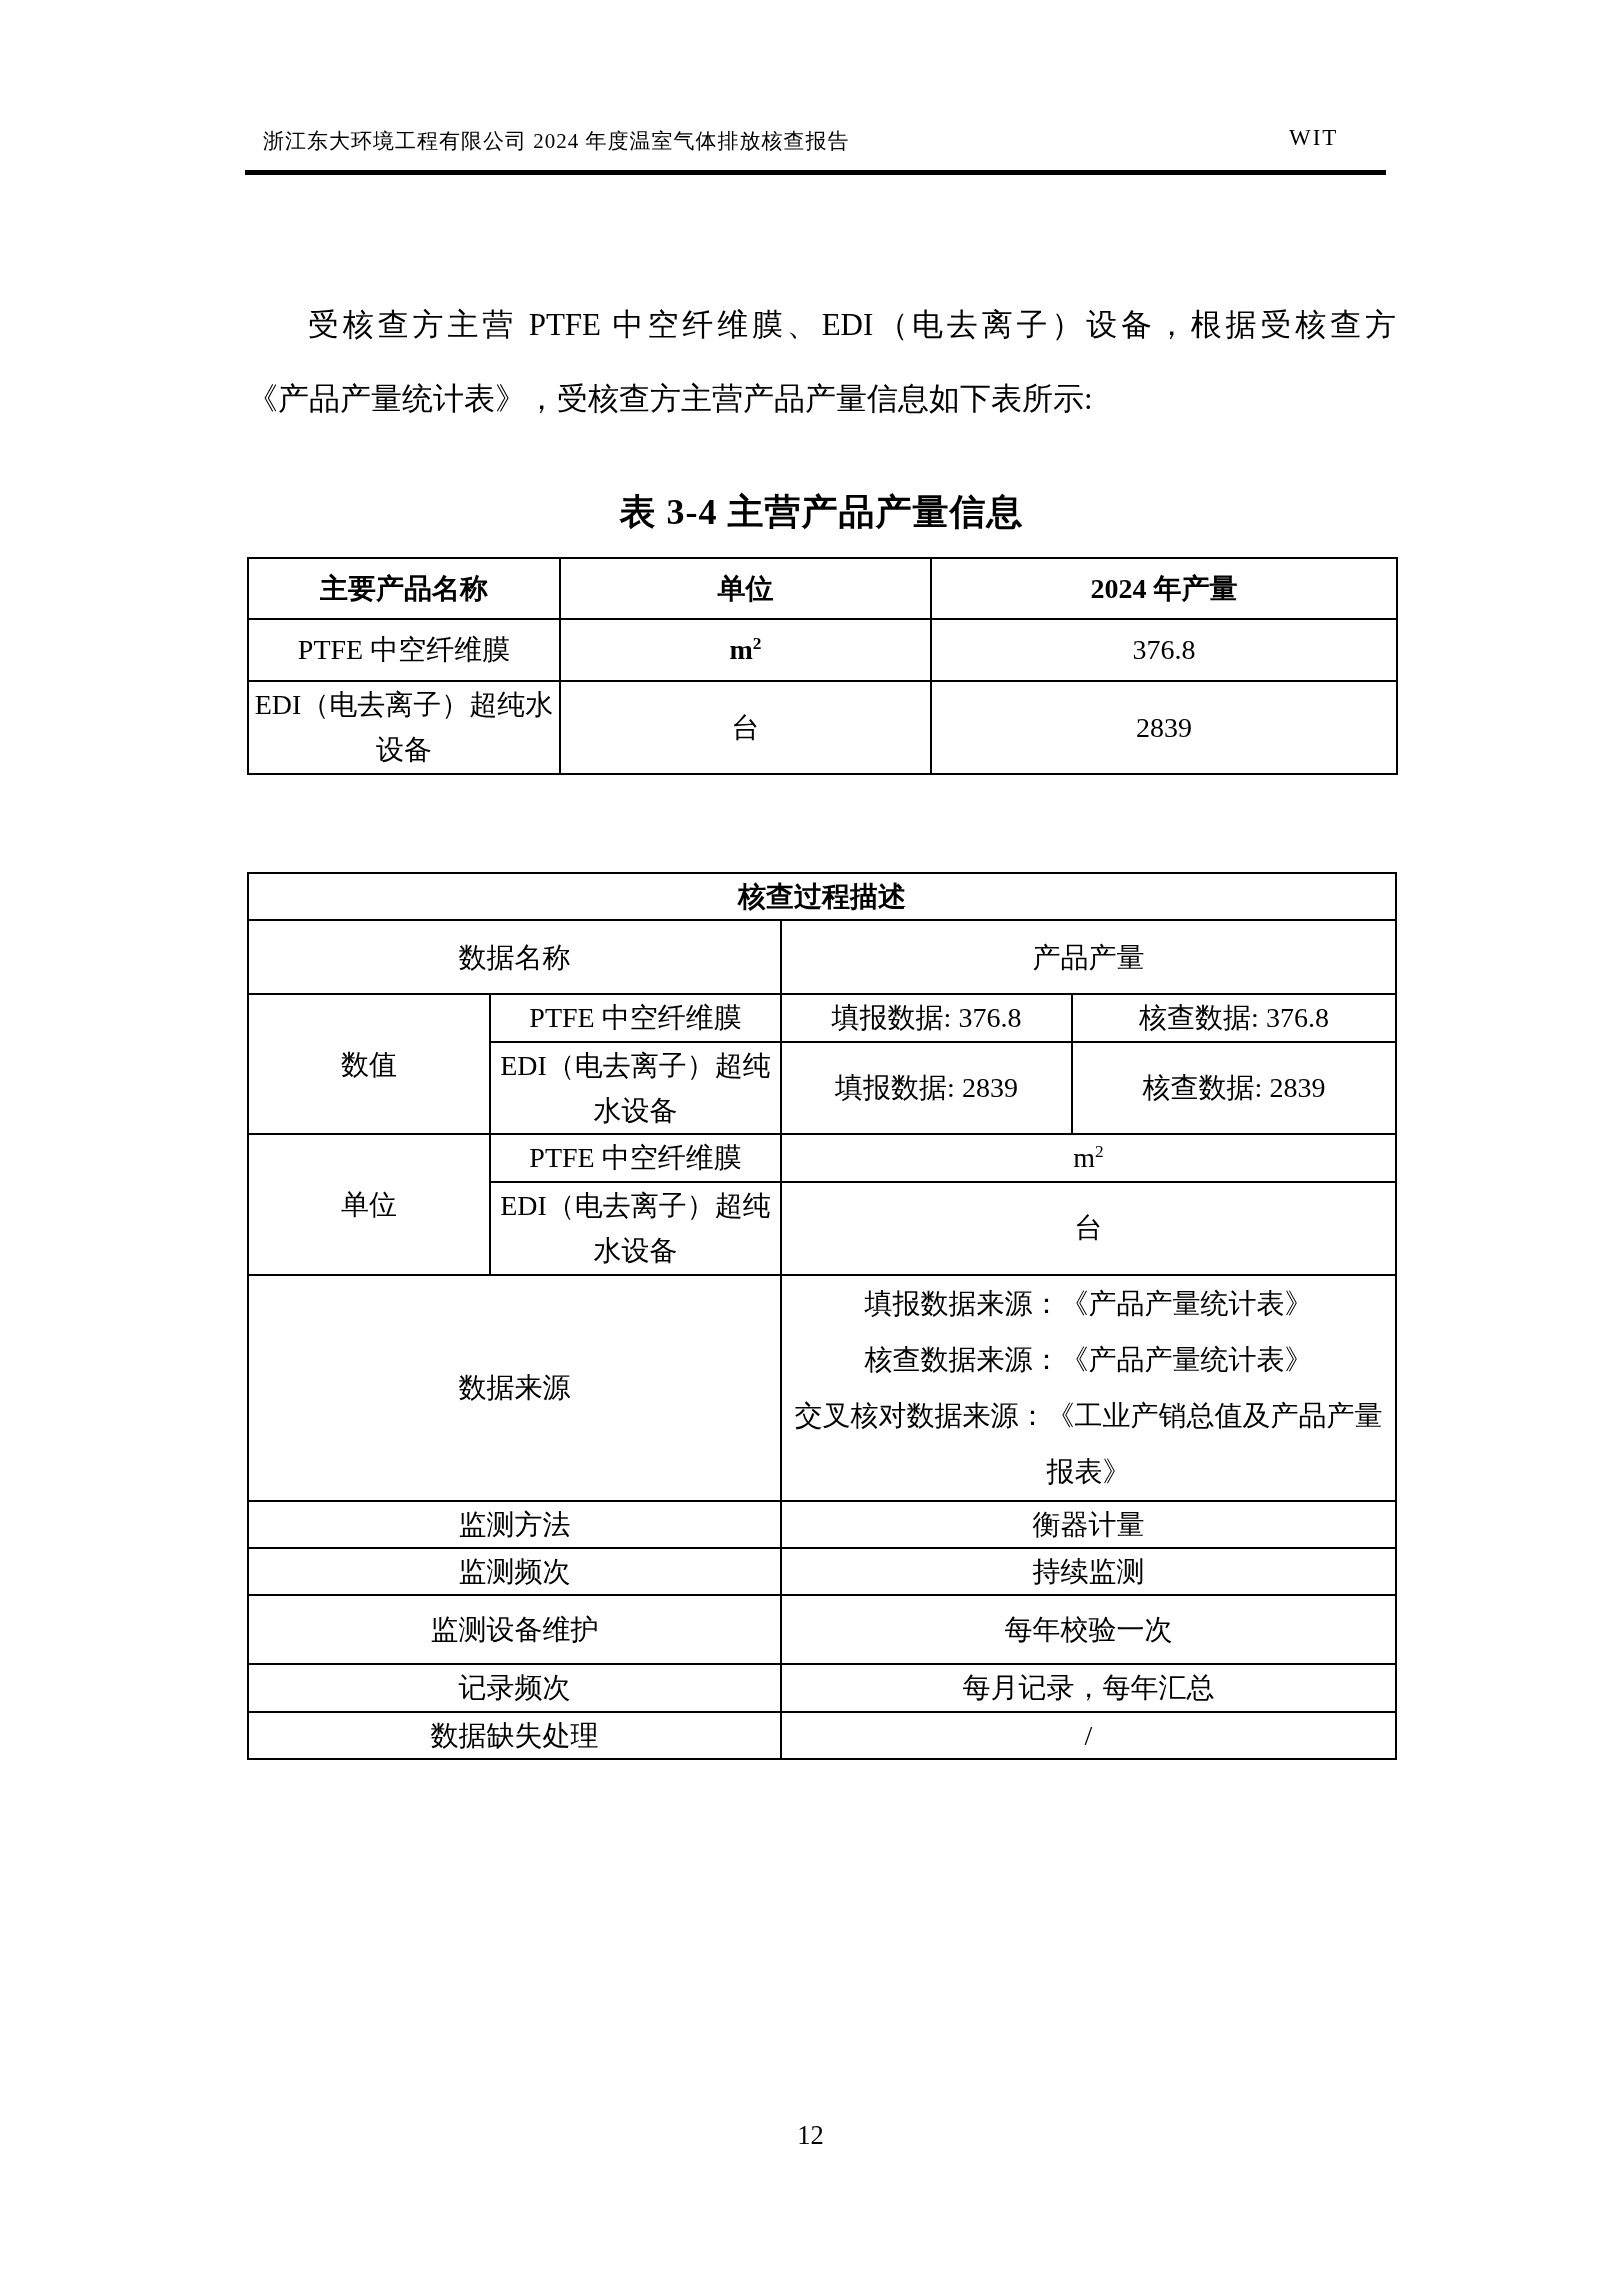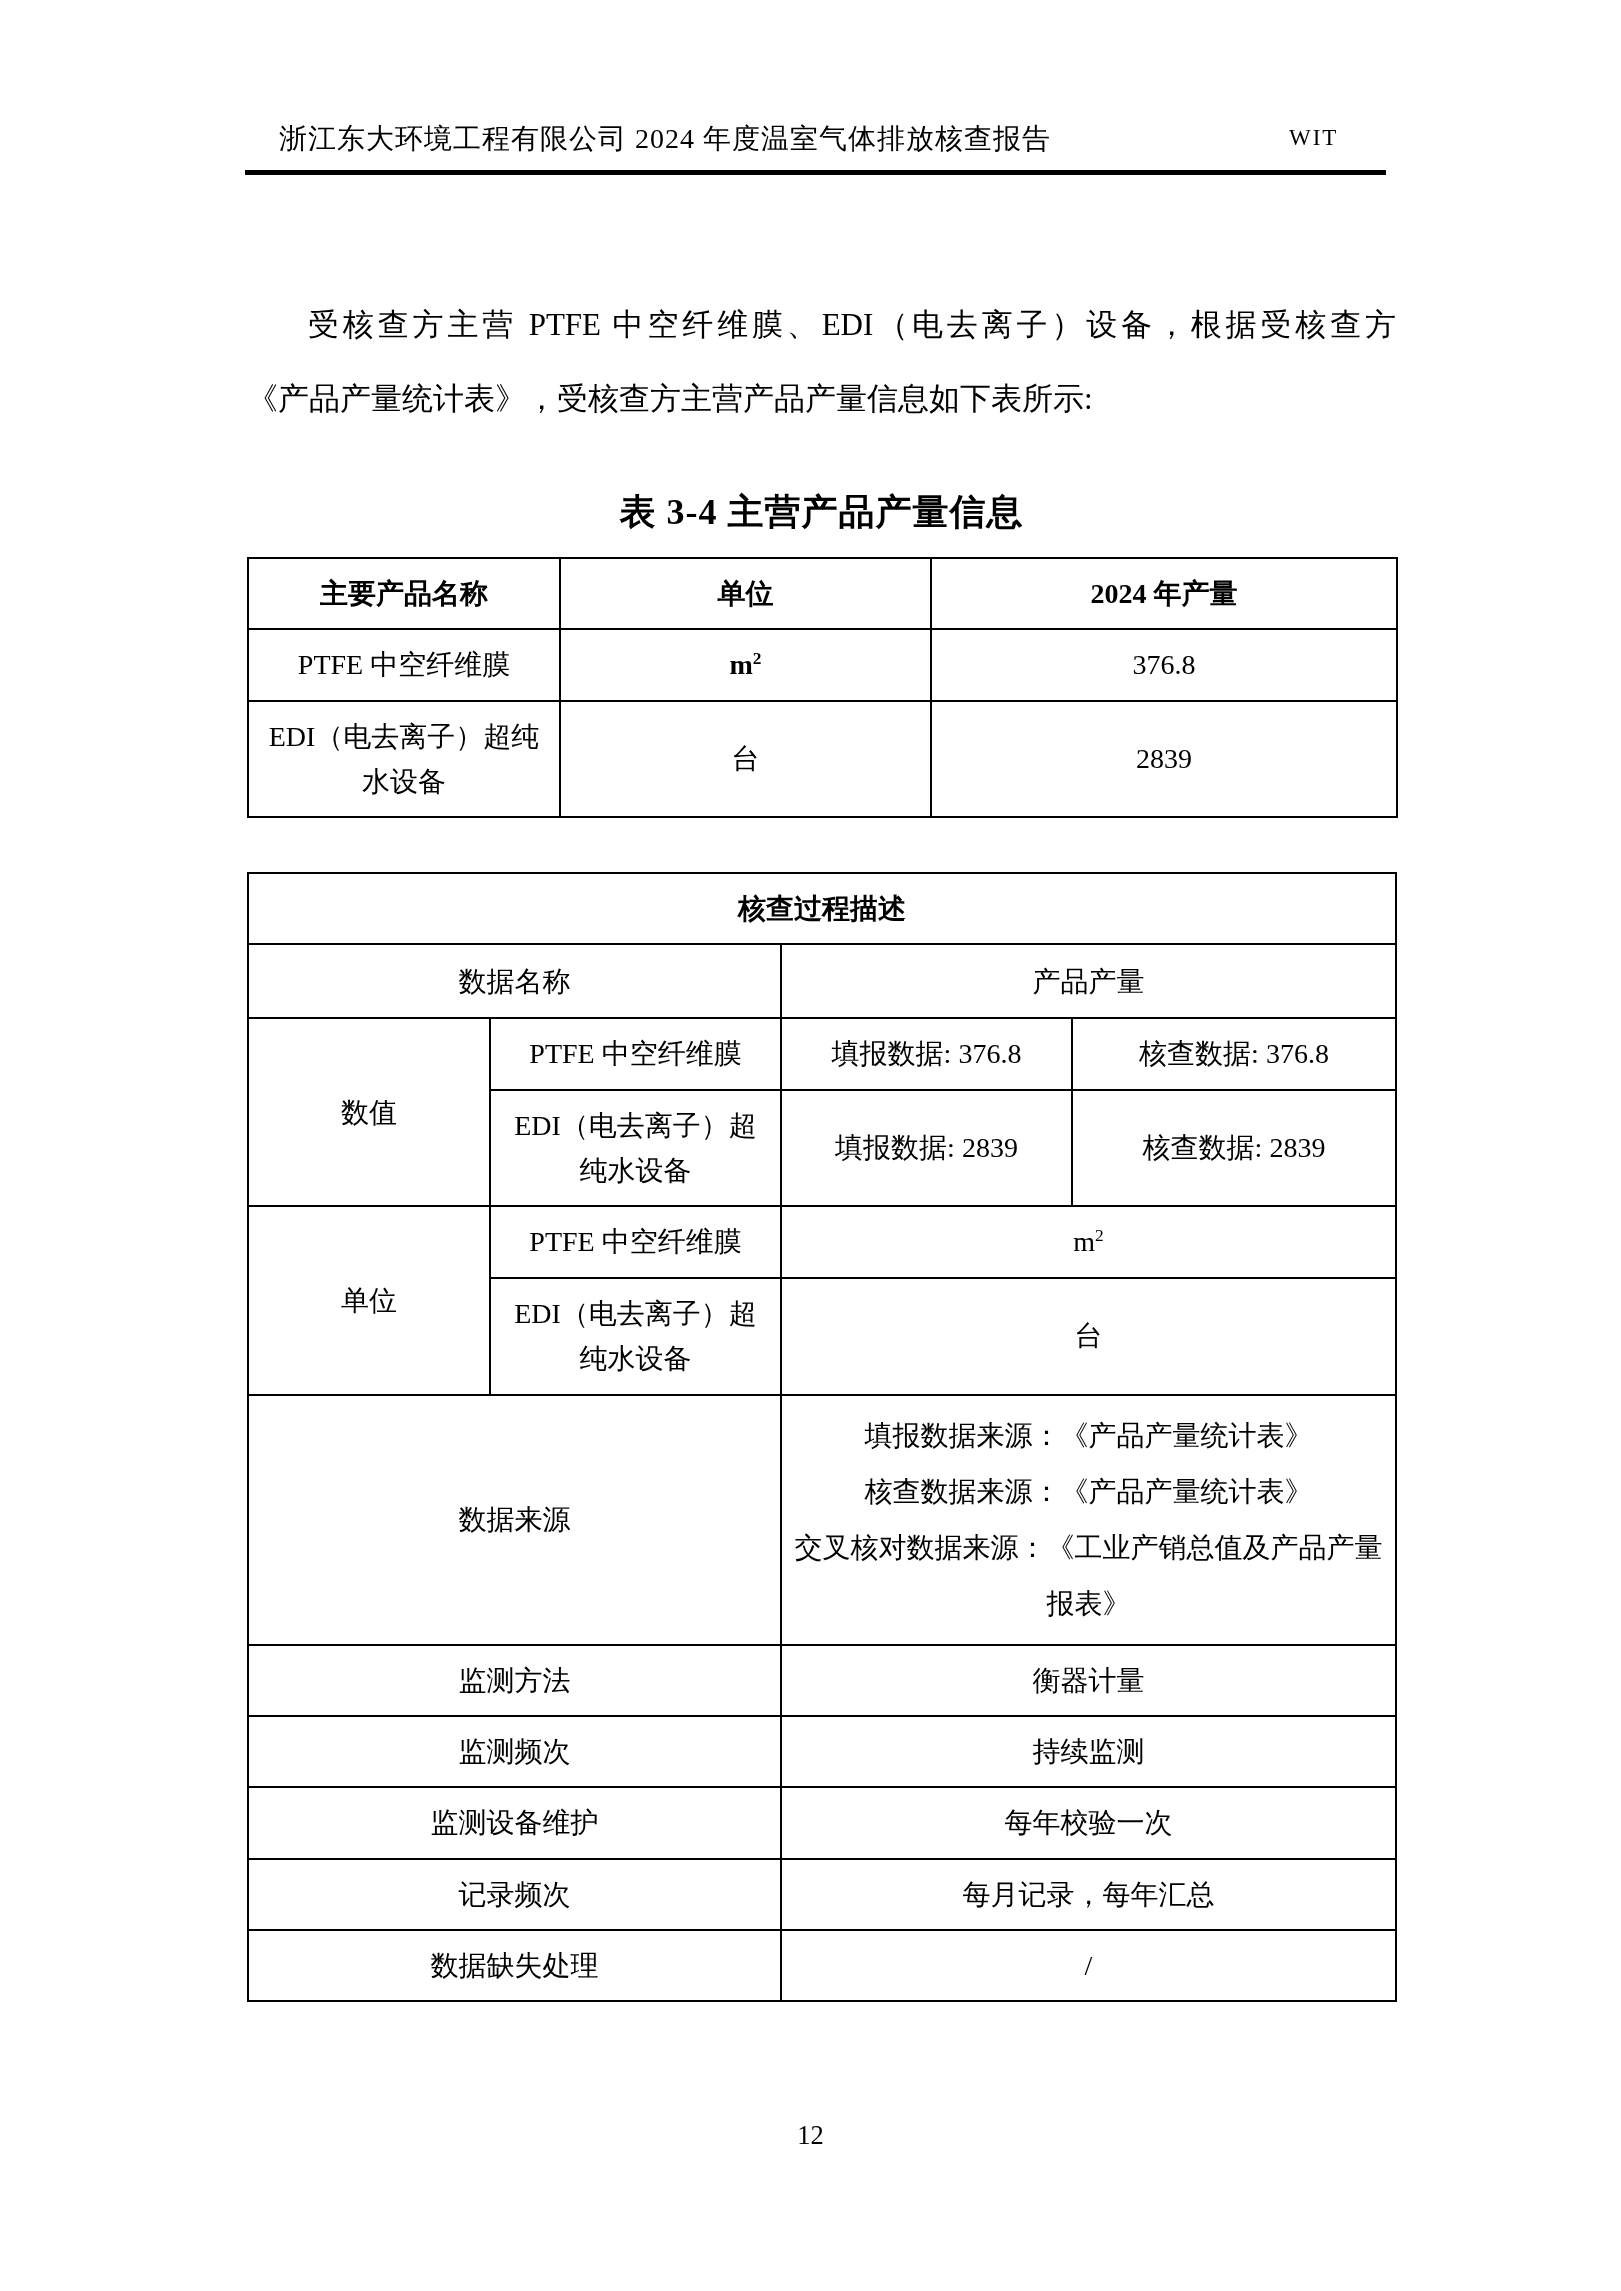--- a/index.html
+++ b/index.html
@@ -6,22 +6,22 @@
   .page {
     position:relative;
     width:1621px; height:2292px;
     background:#ffffff;
     color:#000;
     font-family:"Liberation Serif","DejaVu Serif",serif;
     overflow:hidden;
   }
   
   .hdr-title {
-    position:absolute; left:263px; top:120px;
-    font-size:28px; letter-spacing:1px; white-space:nowrap;margin-left:16px;
+    position:absolute; left:263px; top:127px;
+    font-size:21px; letter-spacing:1px; white-space:nowrap;
   }
   .hdr-logo {
     position:absolute; left:1289px; top:125px;
     font-size:23px; letter-spacing:2px;
   }
   .hdr-rule {
     position:absolute; left:245px; top:170px;
     width:1141px; height:4.9px; background:#000;
   }
   
@@ -45,21 +45,21 @@
   
   table.doc-tbl {
     position:absolute; left:247px;
     width:1149px; table-layout:fixed;
     border-collapse:collapse;
     border:2.9px solid #000;
     font-size:28px;
   }
   table.doc-tbl td {
     border:2px solid #000;
-    padding:12px;
+    padding:0;
     vertical-align:middle;
     text-align:center;
     line-height:1.62;
   }
   table.doc-tbl tr { border-bottom:2.9px solid #000; }
   .t34 { top:557px; }
   .t35 { top:872px; }
   td.bold { font-weight:bold; }
   td.cell-left { text-align:left; padding-left:13.7px; }
   td.val-left  { text-align:left; padding-left:15.7px; }

